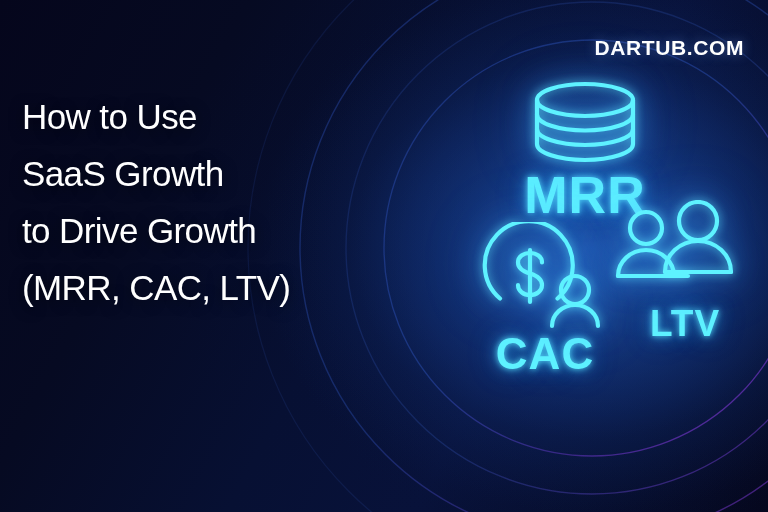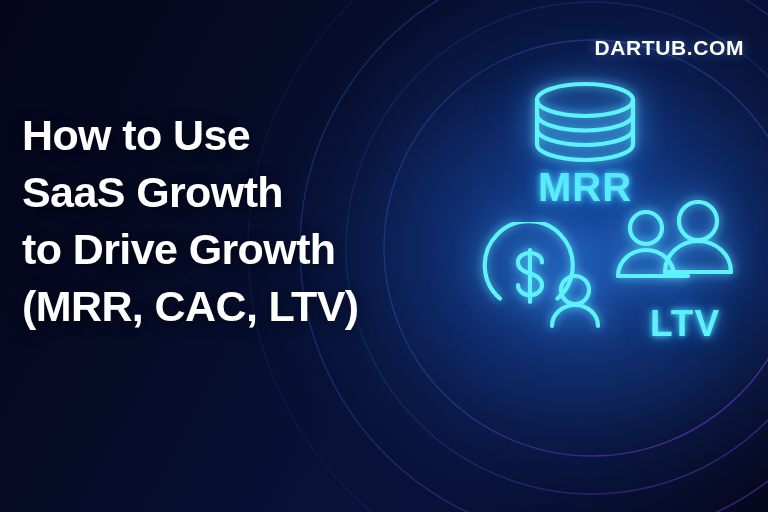--- a/index.html
+++ b/index.html
@@ -47,25 +47,25 @@
     font-weight: bold;
     letter-spacing: 0.6px;
     text-shadow: 0 0 12px rgba(120,170,255,0.45);
     white-space: nowrap;
   }
 
   
   .headline {
     position: absolute;
     left: 22px;
-    top: 107px;
+    top: 88px;
     width: 400px;
     color: #ffffff;
-    font-size: 43px;
-    font-weight: bold;
+    font-size: 35px;
+    font-weight: normal;
     line-height: 57px;
     letter-spacing: -0.6px;
     text-shadow: 0 2px 14px rgba(0,0,0,0.55);
   }
   .headline .ln { display: block; white-space: nowrap; }
 
   
   .metric { position: absolute; }
   .metric .glyph {
     display: block;
@@ -79,21 +79,21 @@
     text-align: center;
     font-weight: bold;
     color: #5ef2ff;
     text-shadow:
       0 0 6px rgba(90,230,255,0.95),
       0 0 16px rgba(50,180,255,0.70),
       0 0 30px rgba(30,140,255,0.45);
   }
 
   #metric-mrr { left: 470px; top: 80px; width: 230px; }
-  #metric-mrr .mlabel { font-size: 40px; line-height: 46px; letter-spacing: 1px; }
+  #metric-mrr .mlabel { font-size: 52px; line-height: 46px; margin-top: 8px; letter-spacing: 1px; }
 
   #metric-cac { left: 460px; top: 222px; width: 170px; }
   #metric-cac .mlabel { font-size: 44px; line-height: 44px; margin-top: 2px; letter-spacing: 1px; }
 
   #metric-ltv { left: 610px; top: 200px; width: 150px; }
   #metric-ltv .mlabel { font-size: 37px; line-height: 44px; margin-top: 12px; letter-spacing: 1px; }
 </style>
 </head>
 <body>
 
@@ -156,20 +156,21 @@
 
         <path d="M70 28 V80"></path>
         <path d="M82 40.5 C82 34.5 76.5 31 70 31 C63.5 31 58 34.5 58 40.5
                  C58 46.5 63.5 49.5 70 51.5 C76.5 53.5 82 56.5 82 63
                  C82 69 76.5 73 70 73 C63.5 73 58 69 58 63"></path>
 
         <circle cx="115" cy="68" r="14"></circle>
         <path d="M92 104 A23 21 0 0 1 138 104"></path>
       </g>
     </svg>
+    <span class="mlabel">CAC</span>
   </div>
 
   <div class="metric" id="metric-ltv">
     <svg class="glyph" width="150" height="90" viewBox="0 0 150 90" aria-hidden="true">
       <g fill="none" stroke="#5ef2ff" stroke-width="4.2" stroke-linecap="round" stroke-linejoin="round">
 
         <circle cx="36" cy="28" r="16"></circle>
         <path d="M8 76 A28 26 0 0 1 64 76"></path>
         <path d="M8 76 H78"></path>
 

